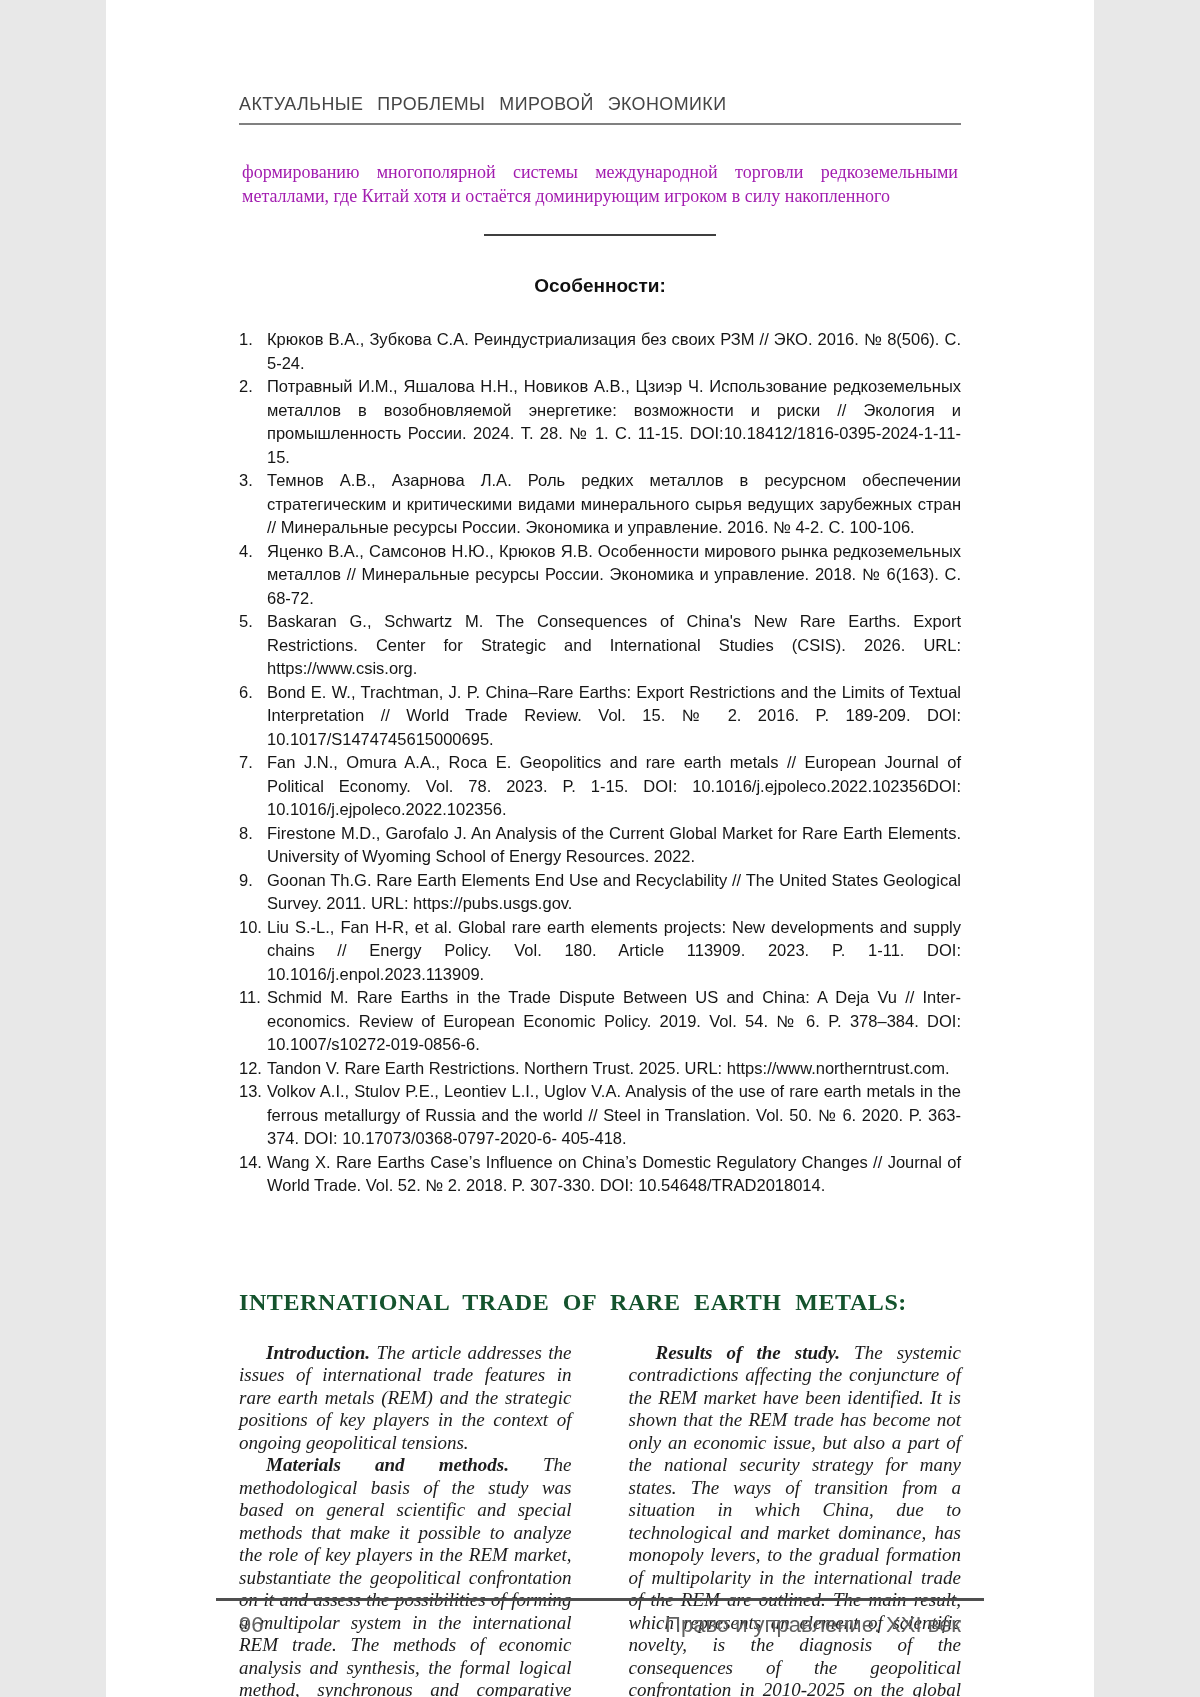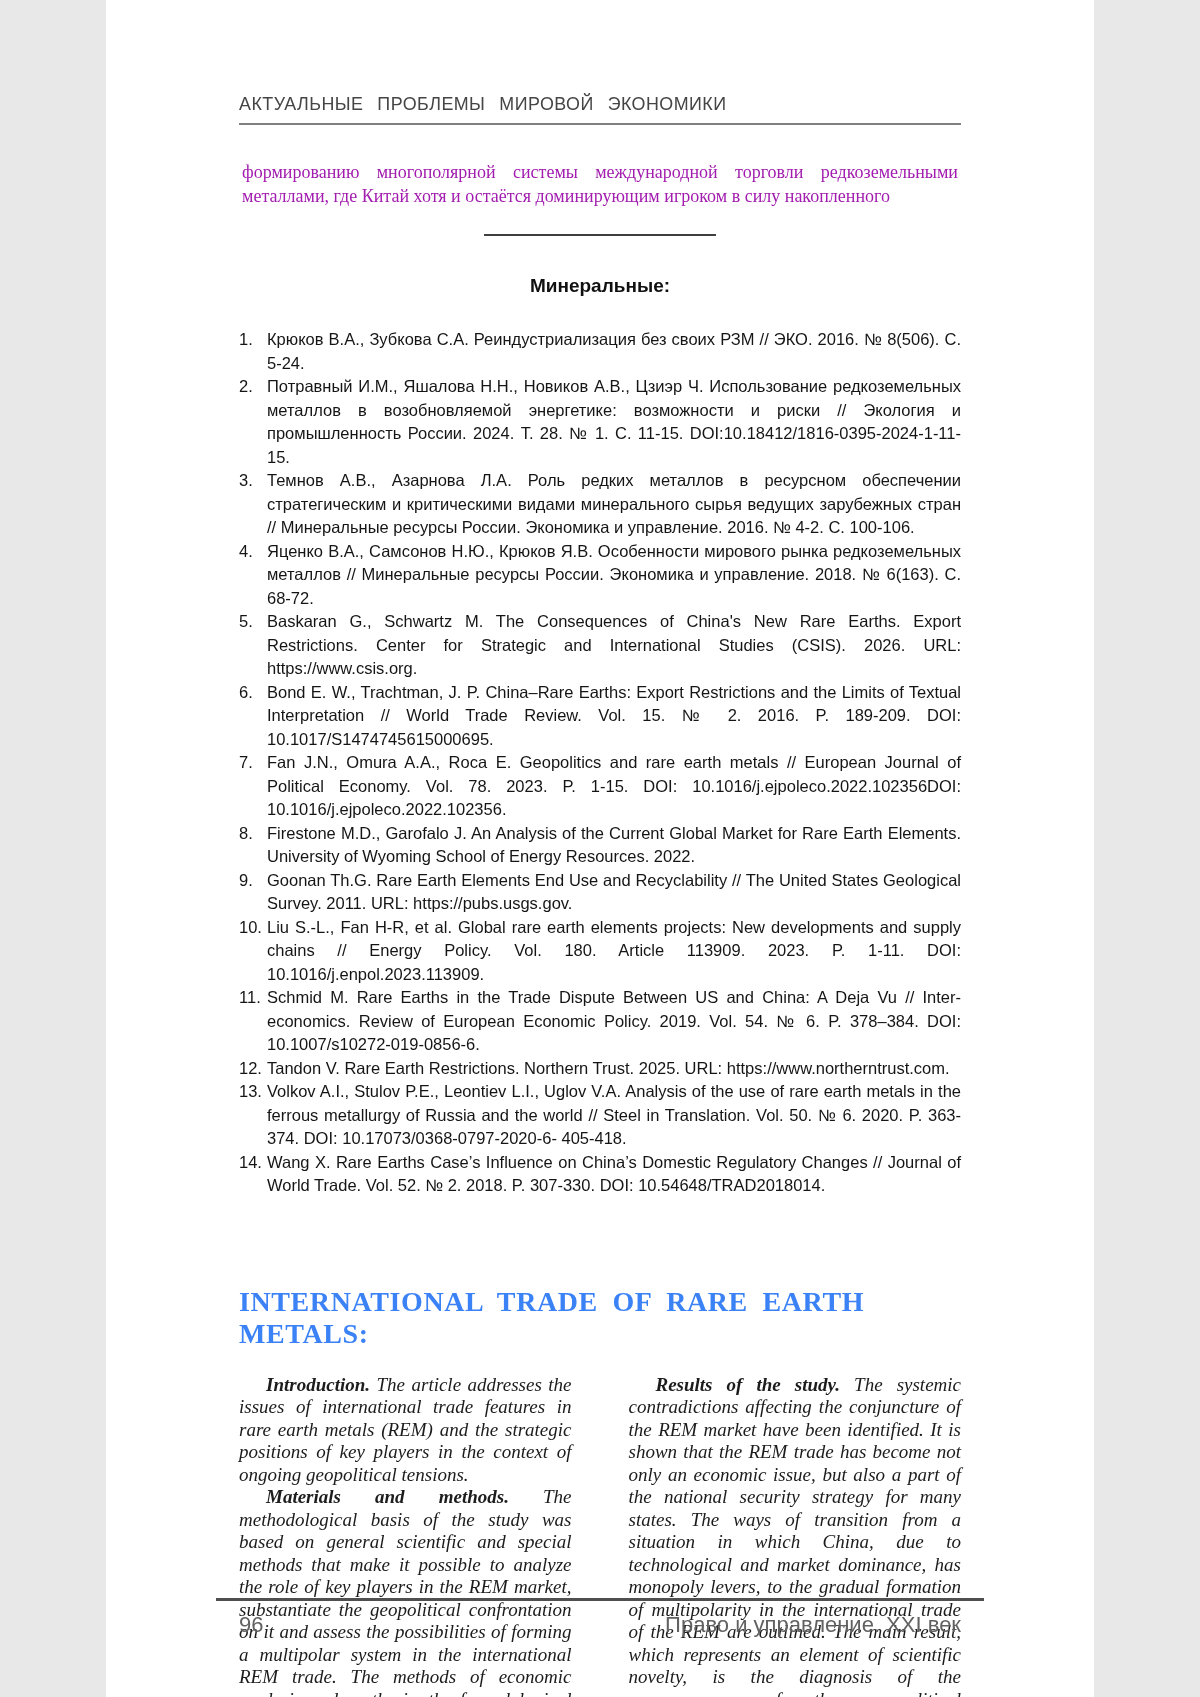--- a/index.html
+++ b/index.html
@@ -60,24 +60,24 @@
     color:#151515;
   }
   .ref-list li { position:relative; padding-left:28px; counter-increment:ref; }
   .ref-list li::before { content:counter(ref) "."; position:absolute; left:0; top:0; }
 
   
   .eng-title {
     margin:88px 0 0;
     font-family:"Liberation Serif", serif;
     font-weight:bold;
-    font-size:28px; line-height:32px;
+    font-size:24px; line-height:32px;
     letter-spacing:0.6px;
     word-spacing:7px;
-    color:#3b82f6;
+    color:#14532d;
   }
   .eng-cols {
     display:flex; gap:57px;
     margin-top:24px;
     font-style:italic;
     font-size:19px; line-height:22.5px;
     text-align:justify;
     color:#1c1c1c;
   }
   .eng-cols .col { flex:1; }
@@ -103,21 +103,21 @@
 
     <div class="running-head">АКТУАЛЬНЫЕ ПРОБЛЕМЫ МИРОВОЙ ЭКОНОМИКИ</div>
     <div class="head-rule"></div>
 
     <div class="intro-cols">
       <p class="col">формированию многополярной системы международной торговли редкоземельными металлами, где Китай хотя и остаётся доминирующим игроком в силу накопленного</p>
     </div>
 
     <div class="section-divider"></div>
 
-    <h2 class="ref-heading">Минеральные:</h2>
+    <h2 class="ref-heading">Особенности:</h2>
 
     <ol class="ref-list">
       <li>Крюков В.А., Зубкова С.А. Реиндустриализация без своих РЗМ // ЭКО. 2016. № 8(506). С. 5-24.</li>
       <li>Потравный И.М., Яшалова Н.Н., Новиков А.В., Цзиэр Ч. Использование редкоземельных металлов в возобновляемой энергетике: возможности и риски // Экология и промышленность России. 2024. Т. 28. № 1. С. 11-15. DOI:10.18412/1816-0395-2024-1-11-15.</li>
       <li>Темнов А.В., Азарнова Л.А. Роль редких металлов в ресурсном обеспечении стратегическим и критическими видами минерального сырья ведущих зарубежных стран // Минеральные ресурсы России. Экономика и управление. 2016. № 4-2. С. 100-106.</li>
       <li>Яценко В.А., Самсонов Н.Ю., Крюков Я.В. Особенности мирового рынка редкоземельных металлов // Минеральные ресурсы России. Экономика и управление. 2018. № 6(163). С. 68-72.</li>
       <li>Baskaran G., Schwartz M. The Consequences of China's New Rare Earths. Export Restrictions. Center for Strategic and International Studies (CSIS). 2026. URL: https://www.csis.org.</li>
       <li>Bond E. W., Trachtman, J. P. China–Rare Earths: Export Restrictions and the Limits of Textual Interpretation // World Trade Review. Vol. 15. № 2. 2016. P. 189-209. DOI: 10.1017/S1474745615000695.</li>
       <li>Fan J.N., Omura A.A., Roca E. Geopolitics and rare earth metals // European Journal of Political Economy. Vol. 78. 2023. P. 1-15. DOI: 10.1016/j.ejpoleco.2022.102356DOI: 10.1016/j.ejpoleco.2022.102356.</li>
       <li>Firestone M.D., Garofalo J. An Analysis of the Current Global Market for Rare Earth Elements. University of Wyoming School of Energy Resources. 2022.</li>

